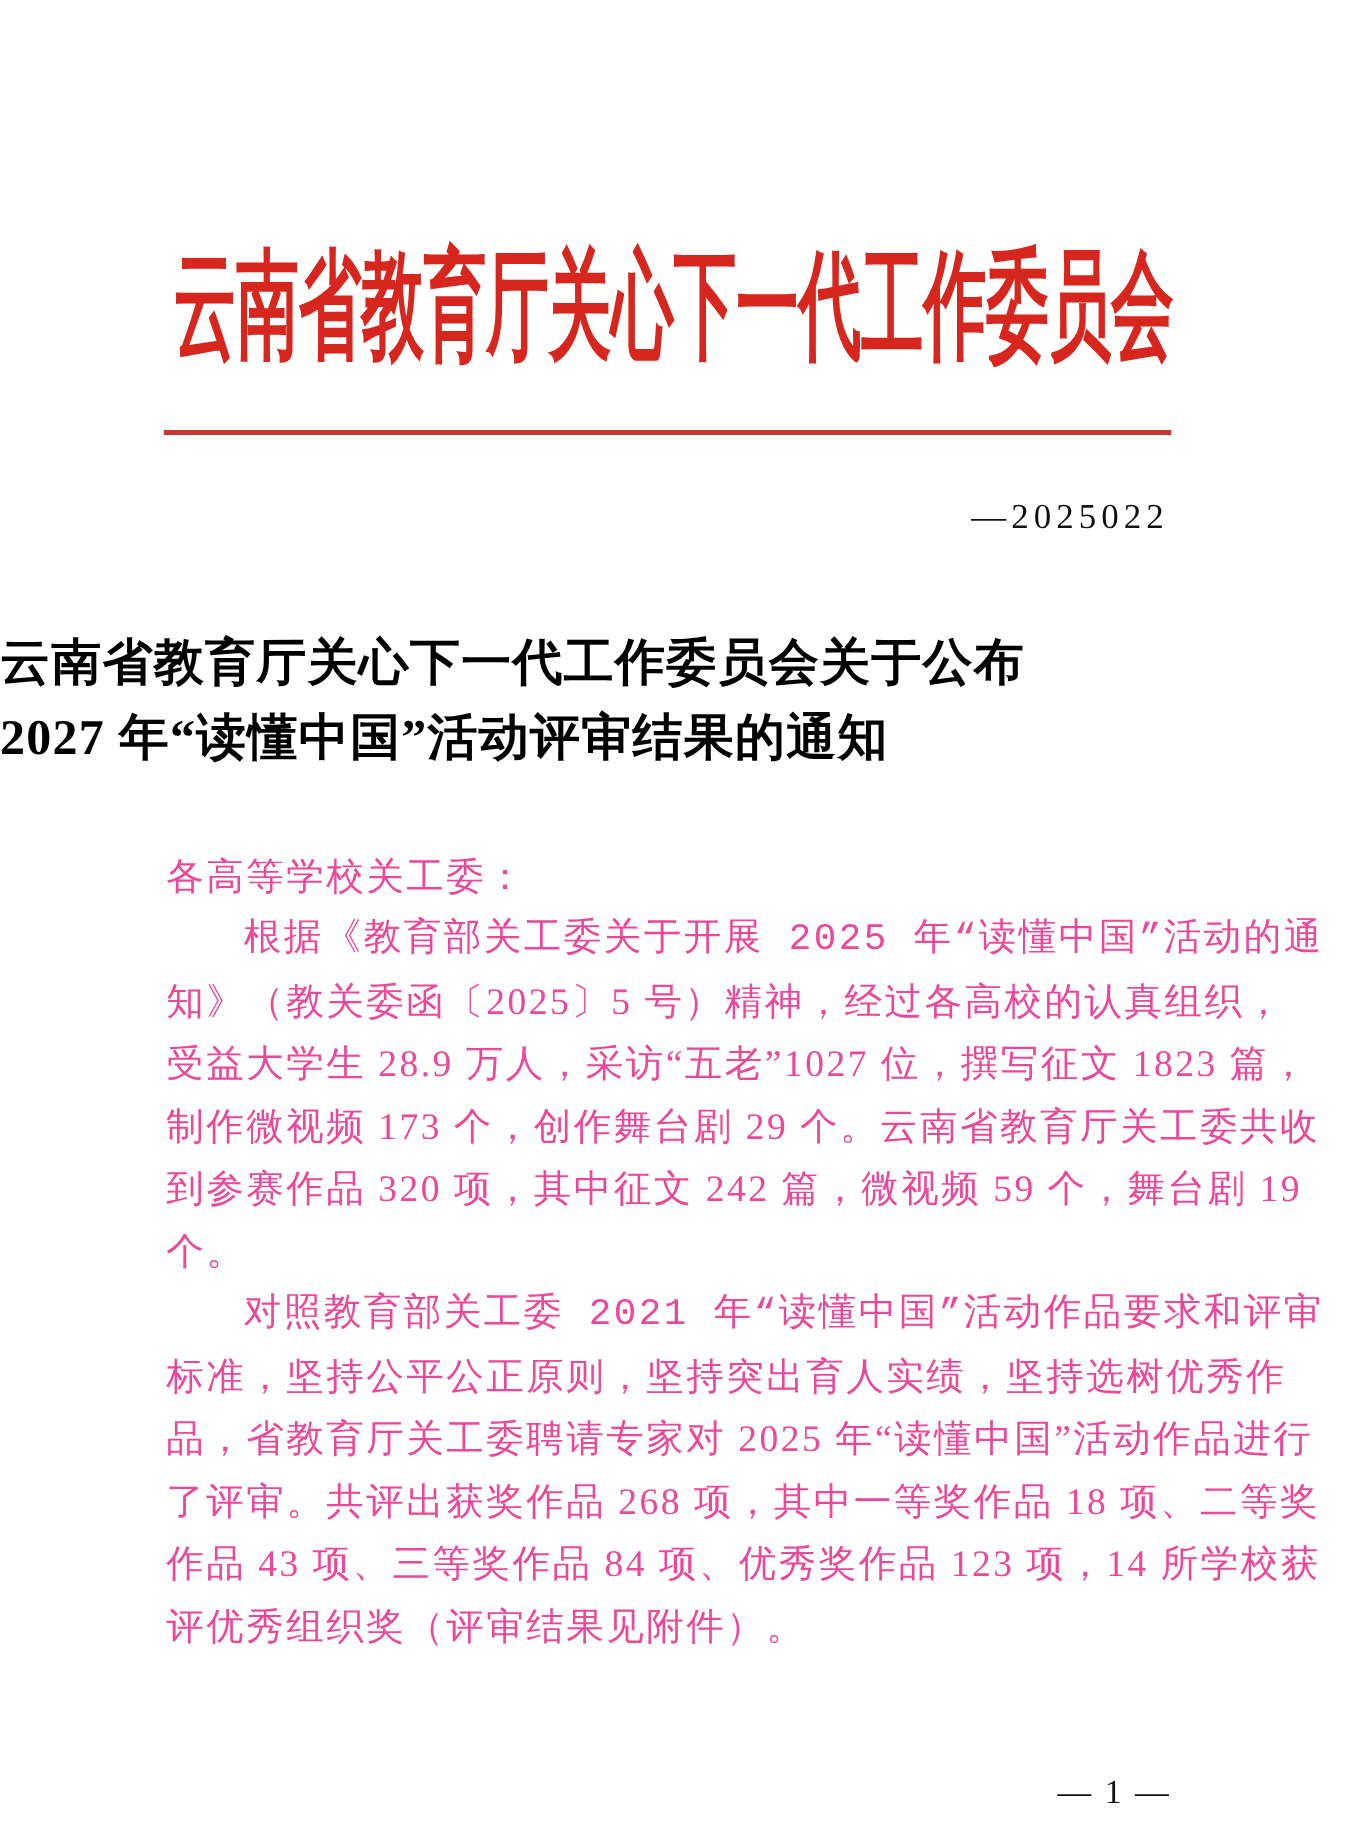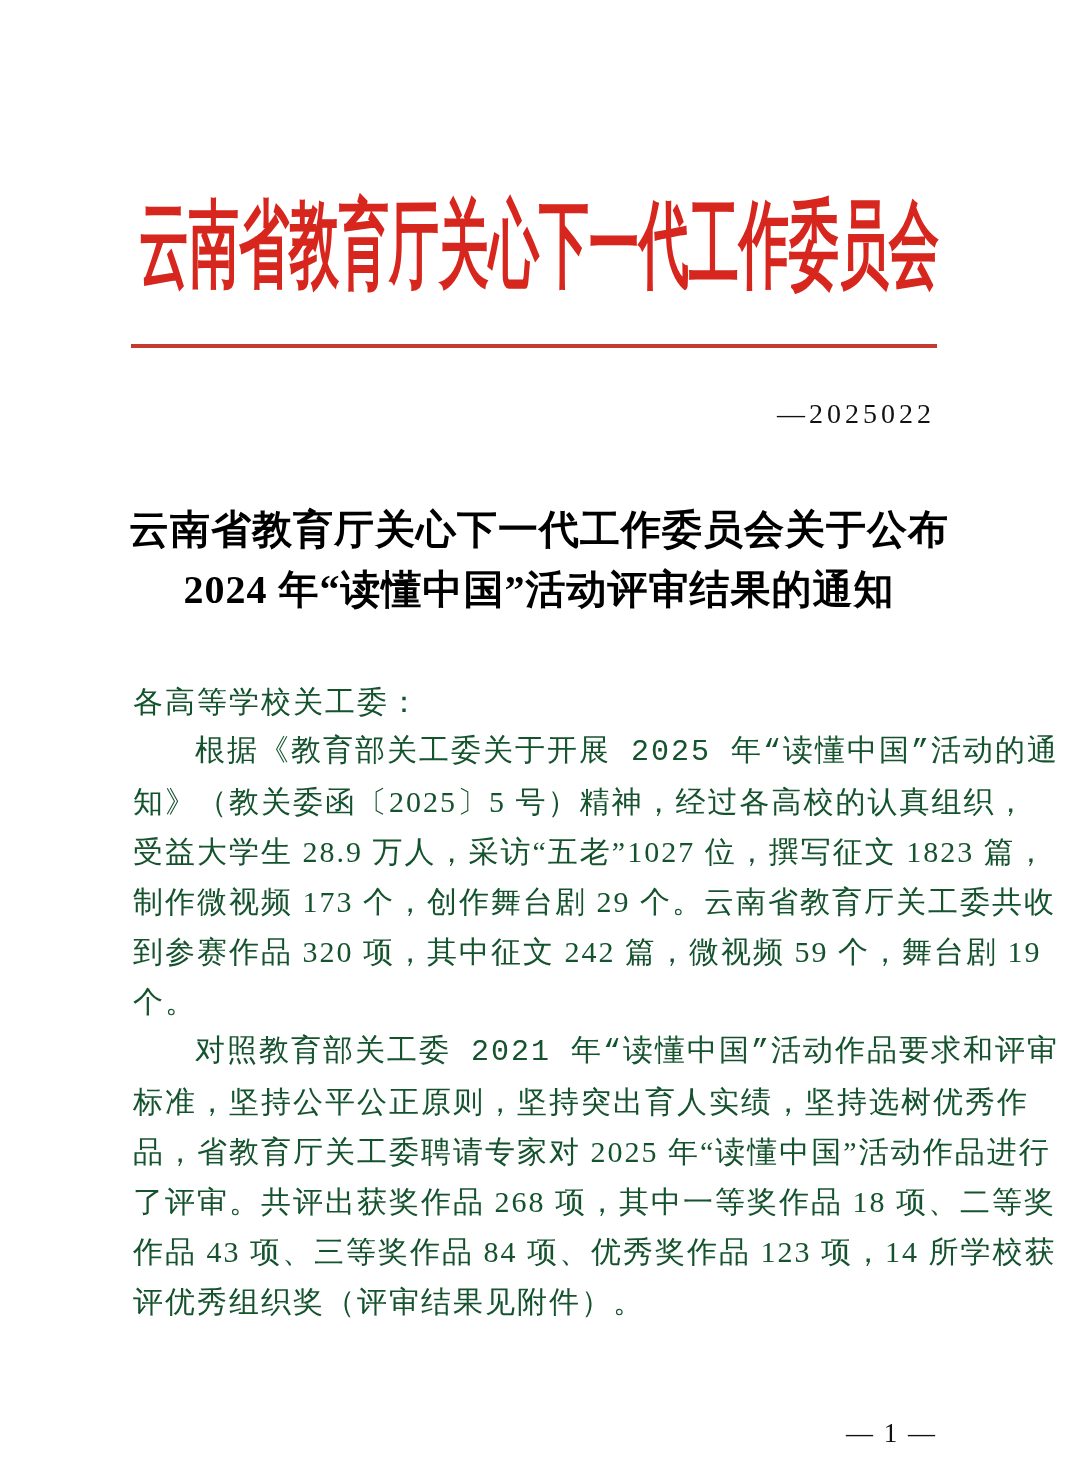--- a/index.html
+++ b/index.html
@@ -52,36 +52,35 @@
     font-size: 28px;
     letter-spacing: 4px;
     color: #111111;
     white-space: nowrap;
   }
   .doc-title {
     position: absolute;
     top: 468px;
     left: 0;
     right: 0;
-    text-align: center;
     font-weight: 700;
     font-size: 40px;
     line-height: 60px;
     color: #000000;
     letter-spacing: 1px;
   }
   .body-text {
     position: absolute;
     top: 645px;
     left: 133px;
     width: 812px;
     font-size: 30px;
     line-height: 50px;
     letter-spacing: 2px;
-    color: #14532d;
+    color: #ec4899;
   }
   .body-line {
     white-space: nowrap;
     height: 50px;
   }
   .body-line.indent {
     padding-left: 62px;
     font-family: Liberation Mono, monospace;
   }
   .page-number {
@@ -102,21 +101,21 @@
   <div class="issuer-wrap">
     <div class="issuer">云南省教育厅关心下一代工作委员会</div>
   </div>
 
   <div class="red-rule"></div>
 
   <div class="doc-number">—2025022</div>
 
   <div class="doc-title">
     <div>云南省教育厅关心下一代工作委员会关于公布</div>
-    <div>2024 年“读懂中国”活动评审结果的通知</div>
+    <div>2027 年“读懂中国”活动评审结果的通知</div>
   </div>
 
   <div class="body-text">
     <div class="body-line">各高等学校关工委：</div>
 
     <div class="body-line indent">根据《教育部关工委关于开展 2025 年“读懂中国”活动的通</div>
     <div class="body-line">知》（教关委函〔2025〕5 号）精神，经过各高校的认真组织，</div>
     <div class="body-line">受益大学生 28.9 万人，采访“五老”1027 位，撰写征文 1823 篇，</div>
     <div class="body-line">制作微视频 173 个，创作舞台剧 29 个。云南省教育厅关工委共收</div>
     <div class="body-line">到参赛作品 320 项，其中征文 242 篇，微视频 59 个，舞台剧 19</div>

